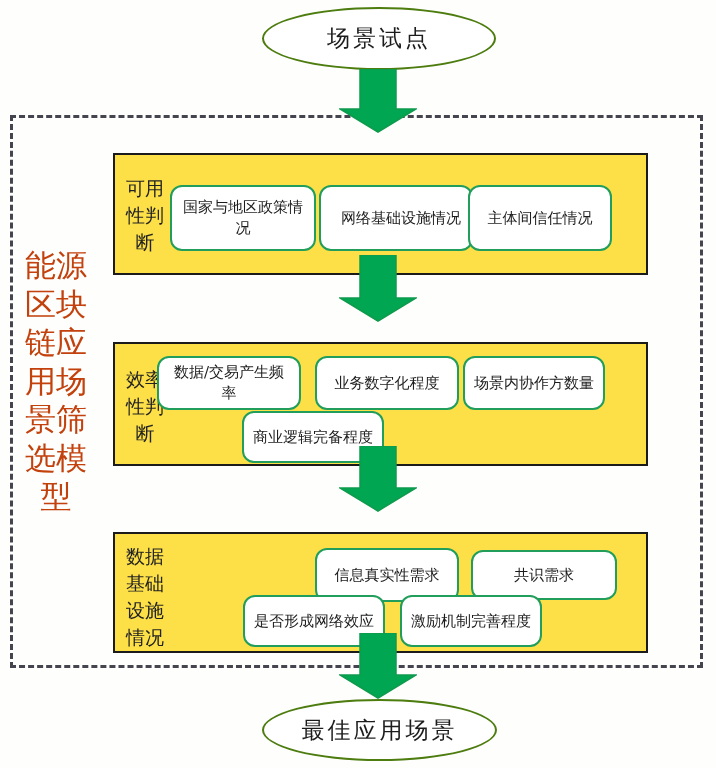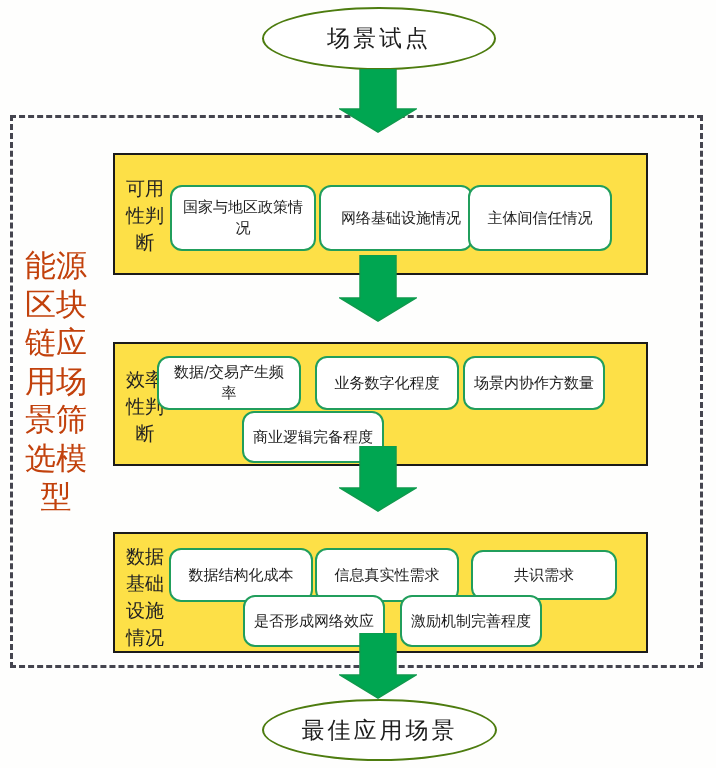--- a/index.html
+++ b/index.html
@@ -80,21 +80,20 @@
   <div class="abs stage-box" style="left:113px;top:322px;width:535px;height:124px;">
     <div class="stage-label" style="left:6px;top:22px;">效率性判断</div>
     <div class="chip" style="left:42px;top:12px;width:122px;height:46px;text-align:center;">数据/交易产生频率</div>
     <div class="chip" style="left:200px;top:12px;width:122px;height:46px;">业务数字化程度</div>
     <div class="chip" style="left:348px;top:12px;width:120px;height:46px;text-align:center;">场景内协作方数量</div>
     <div class="chip" style="left:127px;top:67px;width:120px;height:44px;">商业逻辑完备程度</div>
   </div>
 
   <div class="abs stage-box" style="left:113px;top:512px;width:535px;height:121px;">
     <div class="stage-label" style="left:6px;top:9px;">数据基础设施情况</div>
-    <div class="chip" style="left:54px;top:14px;width:122px;height:46px;">数据结构化成本</div>
     <div class="chip" style="left:200px;top:14px;width:122px;height:46px;">信息真实性需求</div>
     <div class="chip" style="left:356px;top:16px;width:124px;height:42px;">共识需求</div>
     <div class="chip" style="left:128px;top:61px;width:120px;height:44px;">是否形成网络效应</div>
     <div class="chip" style="left:285px;top:61px;width:120px;height:44px;">激励机制完善程度</div>
   </div>
 
   <svg class="arrow-svg" style="left:339px;top:69px;" width="78" height="64" viewBox="0 0 78 64">
     <polygon points="21,0 57,0 57,40 77,40 39,63 1,40 21,40" fill="#00A651" stroke="#0f9a4d" stroke-width="1.5"></polygon>
   </svg>
   <svg class="arrow-svg" style="left:339px;top:255px;" width="78" height="67" viewBox="0 0 78 67">

